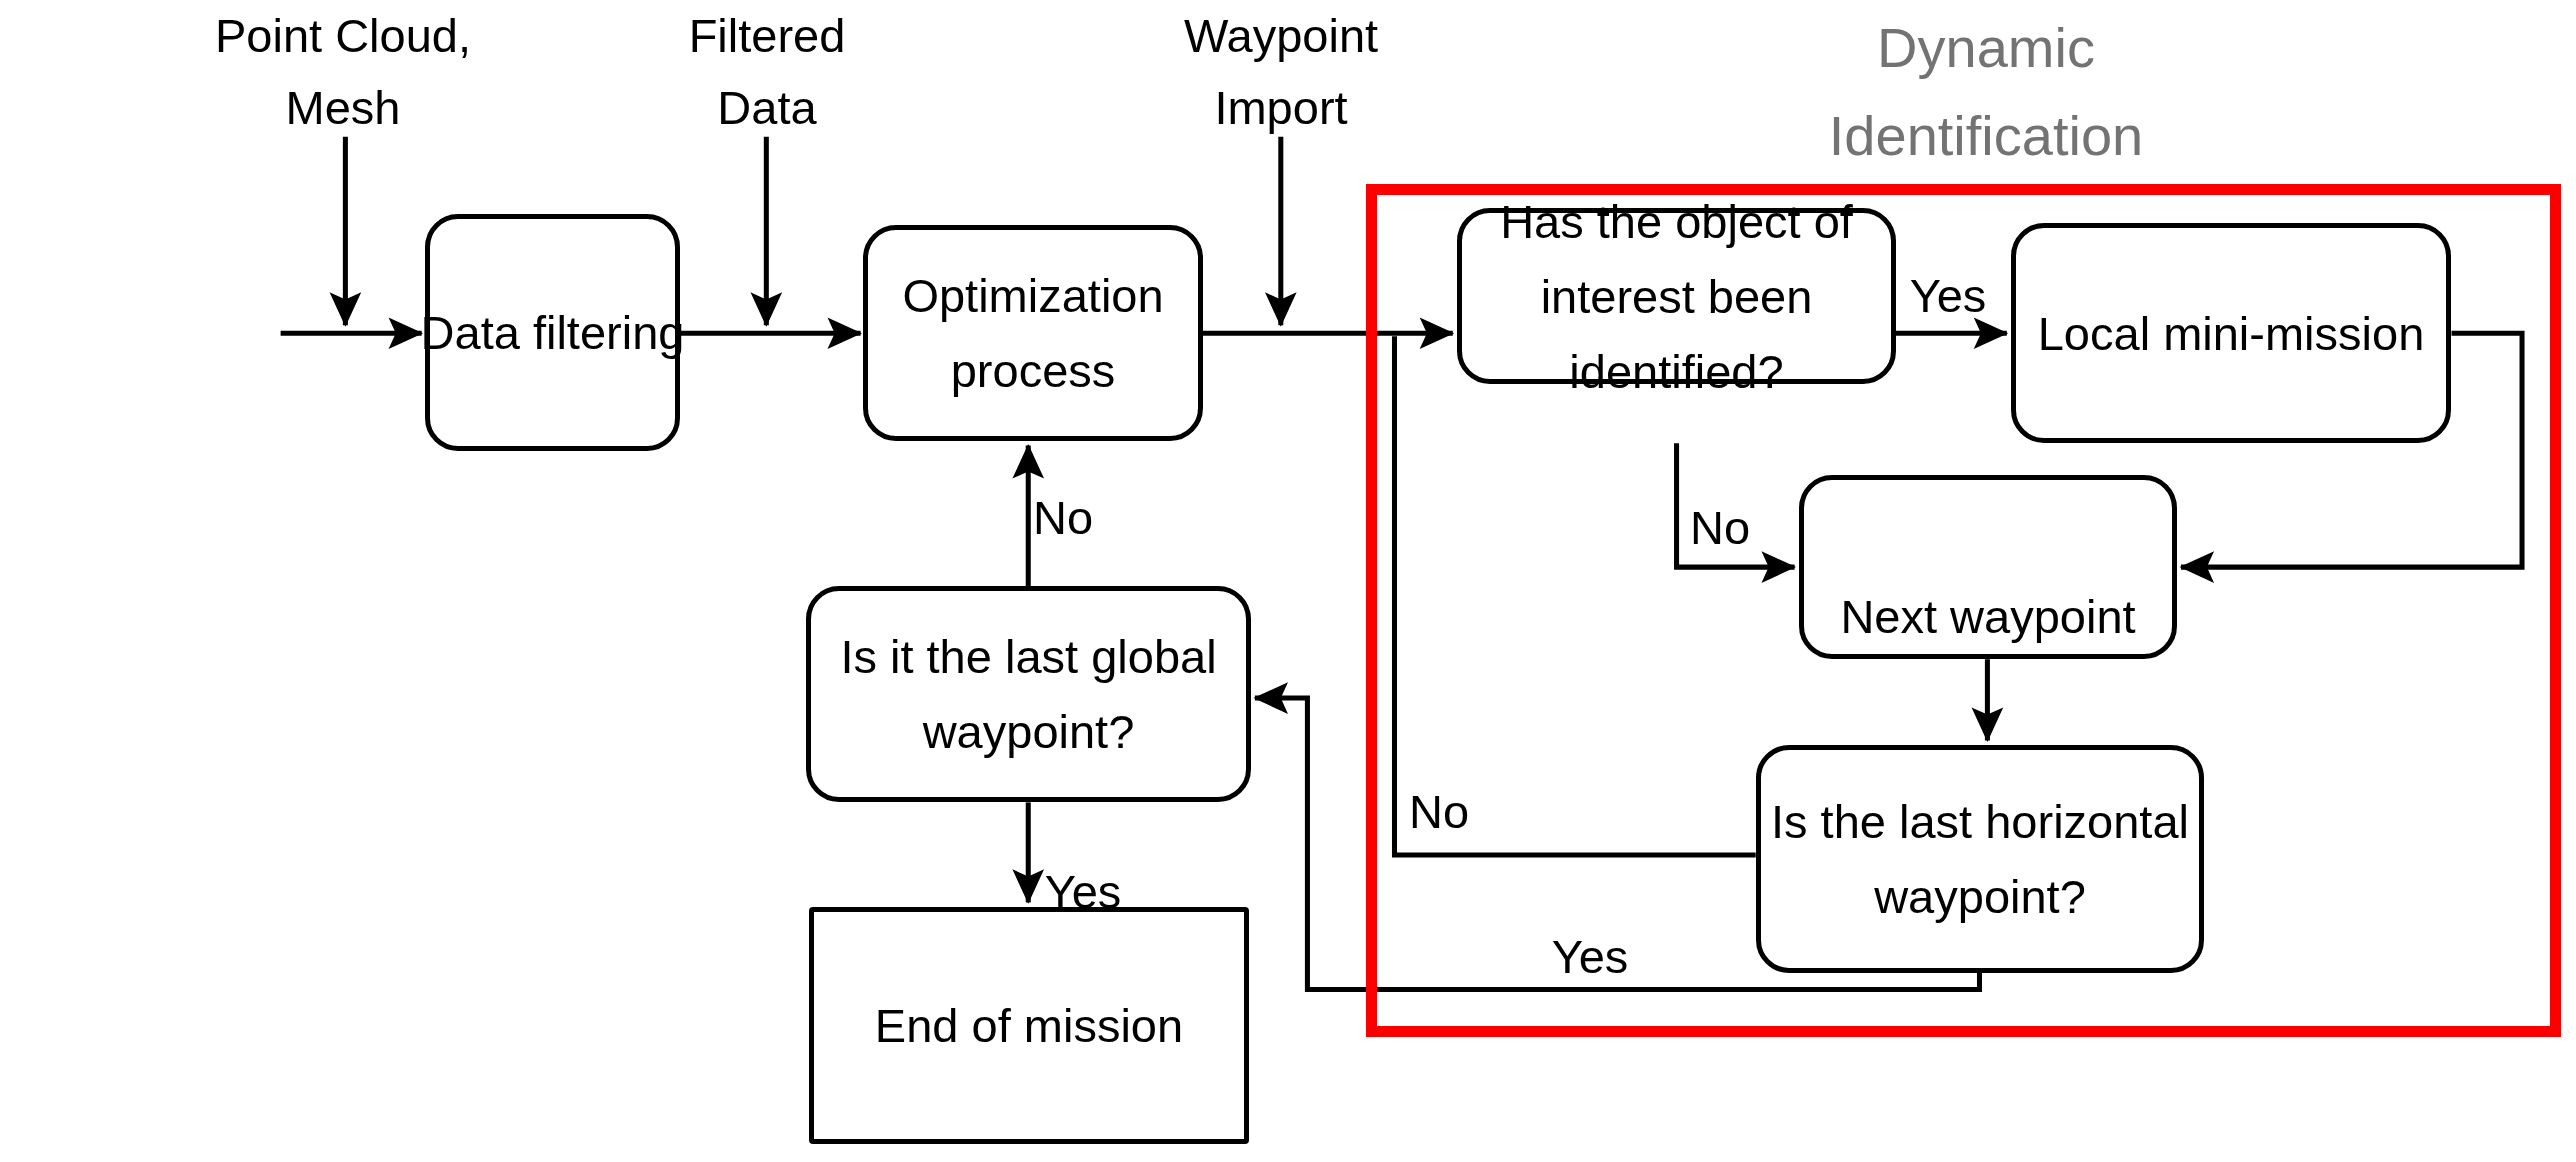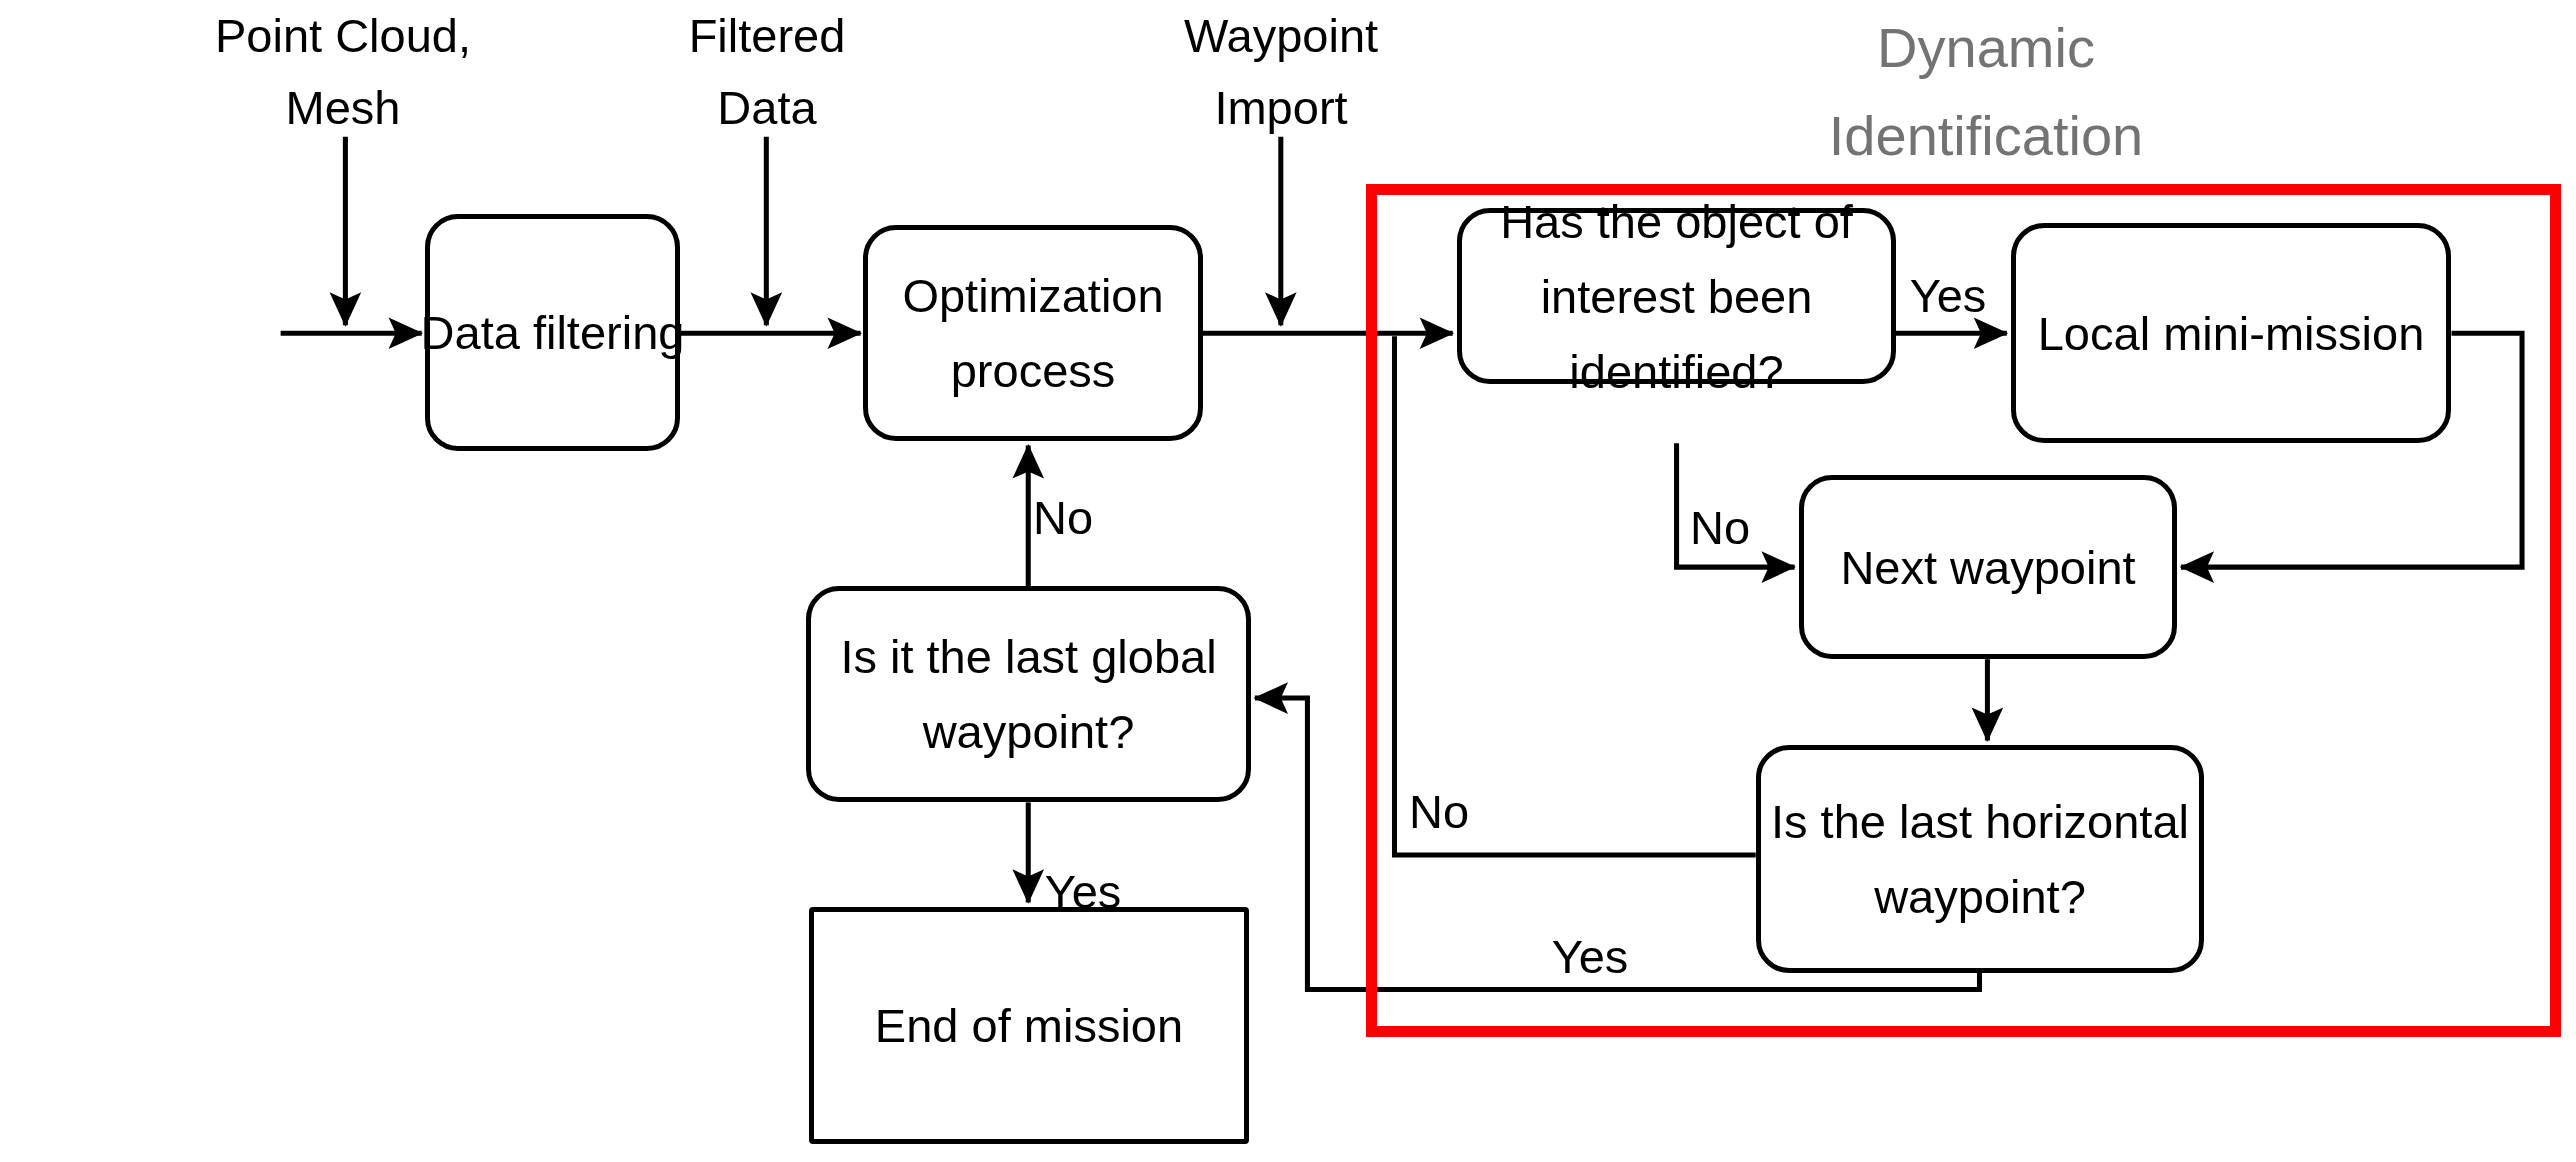--- a/index.html
+++ b/index.html
@@ -15,21 +15,21 @@
   .node{position:absolute;z-index:3;box-sizing:border-box;border:5.8px solid #000;
         background:#fff;display:flex;align-items:center;justify-content:center;}
   .node .lbl{white-space:pre;text-align:center;font-size:47px;line-height:75px;width:max-content;}
   .rounded{border-radius:33px;}
 
   #n-import{left:18px;top:223px;width:263px;height:220px;}
   #n-filtering{left:425px;top:214px;width:255px;height:237px;}
   #n-optimization{left:863px;top:225px;width:340px;height:216px;align-items:center;}
   #n-has{left:1457px;top:208px;width:439px;height:176px;}
   #n-local{left:2011px;top:223px;width:440px;height:220px;}
-  #n-next{left:1799px;top:475px;width:378px;height:184px;}
+  #n-next{left:1799px;top:475px;width:378px;height:184px;align-items:flex-end;}
   #n-lasth{left:1756px;top:745px;width:448px;height:228px;}
   #n-lastg{left:806px;top:586px;width:445px;height:216px;}
   #n-end{left:809px;top:907px;width:440px;height:237px;border-radius:4px;}
 
   .ann{position:absolute;z-index:4;white-space:pre;text-align:center;
        font-size:47px;line-height:72px;transform:translateX(-50%);}
   #ann-pc{left:343px;top:0;}
   #ann-fd{left:767px;top:0;}
   #ann-wm{left:1281px;top:0;}
 

